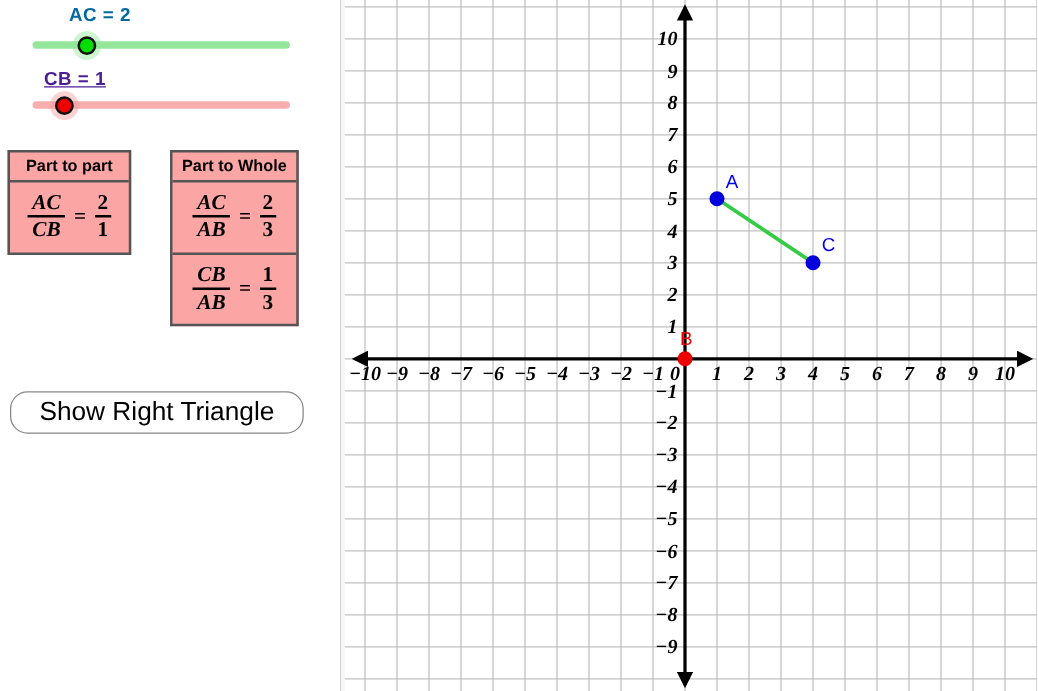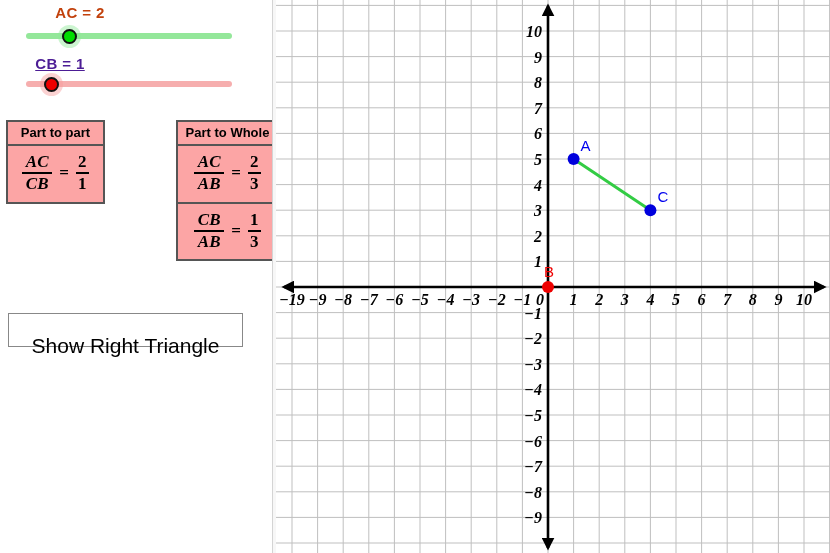--- a/index.html
+++ b/index.html
@@ -56,21 +56,21 @@
     border-radius: 50%;
     box-sizing: border-box;
   }
   .slider-knob-halo {
     position: absolute;
     width: 23px; height: 23px;
     border-radius: 50%;
     opacity: 0.45;
   }
 
-  #ac-label { left: 0; top: 4px; width: 160px; text-align: center; color: #c2410c; }
+  #ac-label { left: 0; top: 4px; width: 160px; text-align: center; color: #0369a1; }
   #ac-track { left: 26px; top: 33px; width: 206px; background: #94e79a; }
   #ac-halo  { left: 58px; top: 25px; background: #8fe896; }
   #ac-knob  { left: 62px; top: 29px; background: #00dd00; border: 2px solid #111111; }
 
   #cb-label { left: 0; top: 55px; width: 120px; text-align: center; color: #4c1d95; text-decoration: underline; }
   #cb-track { left: 26px; top: 81px; width: 206px; background: #f6aeae; }
   #cb-halo  { left: 40px; top: 73px; background: #f79b9b; }
   #cb-knob  { left: 44px; top: 77px; background: #ee0000; border: 2px solid #111111; }
 
   
@@ -120,38 +120,38 @@
   .frac.plain .bar { min-width: 13px; }
   .eq {
     font-family: "Liberation Serif", serif;
     font-size: 17px;
     font-weight: bold;
     margin: 0 7px;
     color: #000000;
   }
 
   #box-part-to-part { left: 6px; top: 120px; width: 99px; }
-  #box-part-to-whole { left: 136px; top: 120px; width: 103px; margin-left: 40px; }
+  #box-part-to-whole { left: 136px; top: 120px; width: 103px; }
 
   
   #show-triangle-btn {
     position: absolute;
     left: 8px; top: 313px;
     width: 235px; height: 34px;
     border: 1px solid #888888;
-    border-radius: 0;
+    border-radius: 14px;
     background: #ffffff;
     font-family: "Liberation Sans", sans-serif;
     font-size: 21px;
     color: #000000;
     text-align: center;
     line-height: 32px;
     box-sizing: border-box;
     cursor: pointer;
-    padding: 16px;
+    padding: 0;
   }
 
   
   #graph-view {
     position: absolute;
     left: 276px; top: 0;
     width: 554px; height: 553px;
     background: #ffffff;
     overflow: hidden;
   }
@@ -299,21 +299,21 @@
           </marker>
         </defs>
         <line x1="8" y1="287" x2="548" y2="287" stroke="#000000" stroke-width="2.6" marker-start="url(#arrow)" marker-end="url(#arrow)"></line>
         <line x1="272" y1="6" x2="272" y2="548" stroke="#000000" stroke-width="2.6" marker-start="url(#arrow)" marker-end="url(#arrow)"></line>
         <line x1="297.6" y1="159" x2="374.4" y2="210.2" stroke="#33cc44" stroke-width="3" stroke-linecap="round"></line>
         <circle cx="297.6" cy="159" r="6" fill="#0000dd"></circle>
         <circle cx="374.4" cy="210.2" r="6" fill="#0000dd"></circle>
         <circle cx="272" cy="287" r="6" fill="#ee0000"></circle>
       </svg>
     <div id="tick-labels">
-        <div class="axis-tick-label" style="left: -6px; top: 291px; width: 44px; text-align: center;">−19</div>
+        <div class="axis-tick-label" style="left: -6px; top: 291px; width: 44px; text-align: center;">−10</div>
         <div class="axis-tick-label" style="left: 19.6px; top: 291px; width: 44px; text-align: center;">−9</div>
         <div class="axis-tick-label" style="left: 45.2px; top: 291px; width: 44px; text-align: center;">−8</div>
         <div class="axis-tick-label" style="left: 70.8px; top: 291px; width: 44px; text-align: center;">−7</div>
         <div class="axis-tick-label" style="left: 96.4px; top: 291px; width: 44px; text-align: center;">−6</div>
         <div class="axis-tick-label" style="left: 122px; top: 291px; width: 44px; text-align: center;">−5</div>
         <div class="axis-tick-label" style="left: 147.6px; top: 291px; width: 44px; text-align: center;">−4</div>
         <div class="axis-tick-label" style="left: 173.2px; top: 291px; width: 44px; text-align: center;">−3</div>
         <div class="axis-tick-label" style="left: 198.8px; top: 291px; width: 44px; text-align: center;">−2</div>
         <div class="axis-tick-label" style="left: 224.4px; top: 291px; width: 44px; text-align: center;">−1</div>
         <div class="axis-tick-label" style="left: 242px; top: 291px; width: 44px; text-align: center;">0</div>

